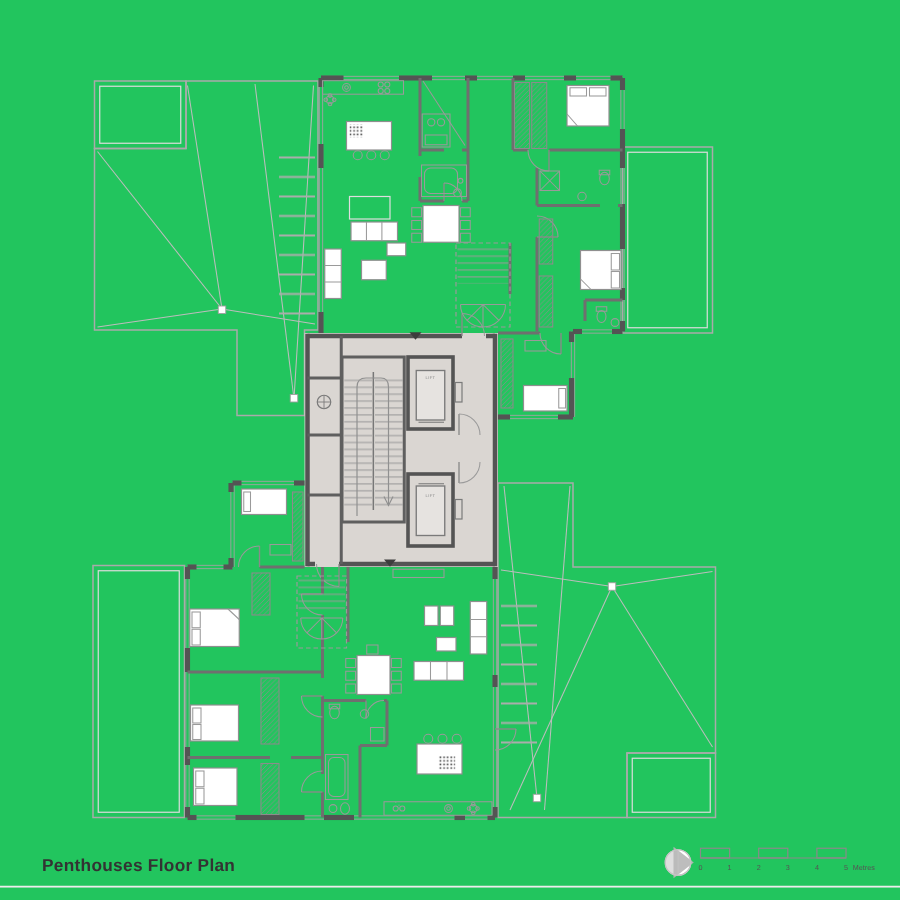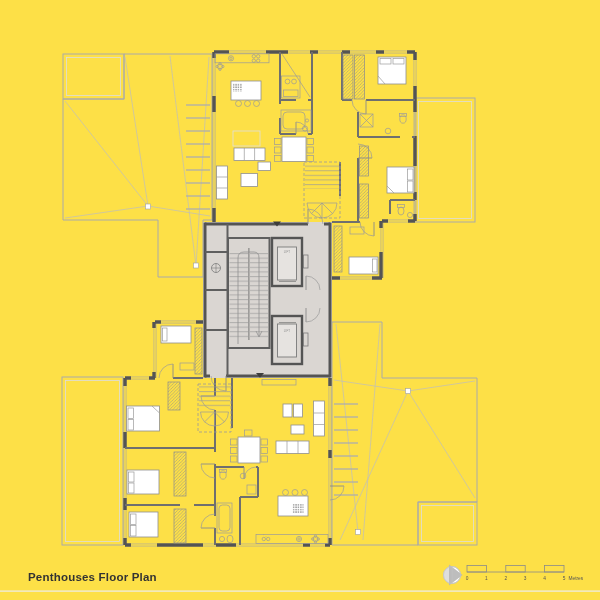--- a/index.html
+++ b/index.html
@@ -1,16 +1,16 @@
 <!DOCTYPE html>
 <html><head>
 <meta charset="utf-8">
 <style>
   html,body{margin:0;padding:0;background:#ffffff;}
-  .page{position:relative;width:600px;height:600px;background:#fde047;overflow:hidden;
+  .page{position:relative;width:600px;height:600px;background:#22c55e;overflow:hidden;
         font-family:"Liberation Sans",sans-serif;}
   svg{display:block}
   .plan-title{font-weight:bold;font-size:11.5px;letter-spacing:.2px;fill:#333;}
   .scale-num{font-size:4.8px;fill:#555;}
   .scale-unit{font-size:4.8px;fill:#555;}
   .lift-label{font-size:2.8px;fill:#8a8a8a;letter-spacing:.2px;}
   .win{stroke:#a3a3a3;stroke-width:.6;}
   .iwall{stroke:#6f6f6f;stroke-width:2;fill:none;stroke-linecap:butt;}
   .cwall{stroke-width:3;fill:none;}
   .furn{stroke:#8f8f8f;stroke-width:.8;fill:#ffffff;}

